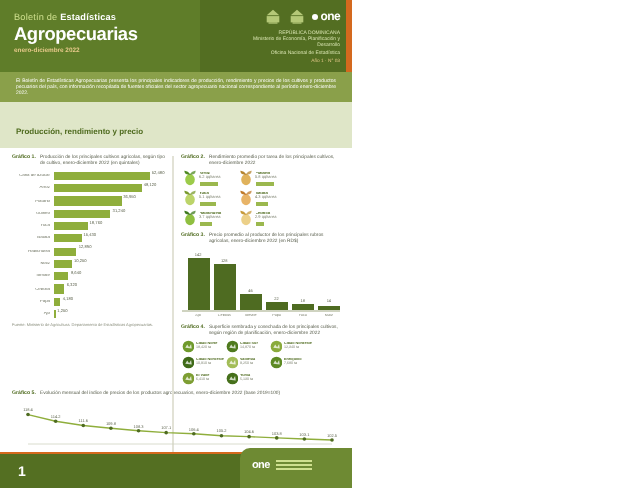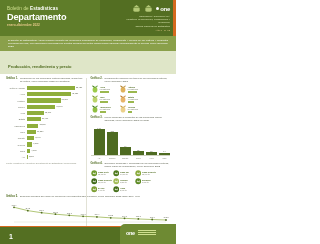--- a/index.html
+++ b/index.html
@@ -103,21 +103,21 @@
 
 <div class="page">
 
   <div class="header">
     <div class="hdr-dark"></div>
     <div class="hdr-right"></div>
     <div class="accent"></div>
 
     <div class="brand">
       <div class="l1"><span>Boletín de </span><b>Estadísticas</b></div>
-      <div class="l2">Departamento</div>
+      <div class="l2">Agropecuarias</div>
       <div class="l3">enero-diciembre 2022</div>
     </div>
 
     <div class="seals">
       <svg class="seal" viewBox="0 0 20 20">
         <rect x="3" y="9" width="14" height="7" fill="#cfe08f" opacity=".85"></rect>
         <polygon points="10,2 17,8 3,8" fill="#cfe08f" opacity=".85"></polygon>
         <rect x="5" y="16" width="10" height="1.4" fill="#cfe08f" opacity=".85"></rect>
       </svg>
       <svg class="seal" viewBox="0 0 20 20">

